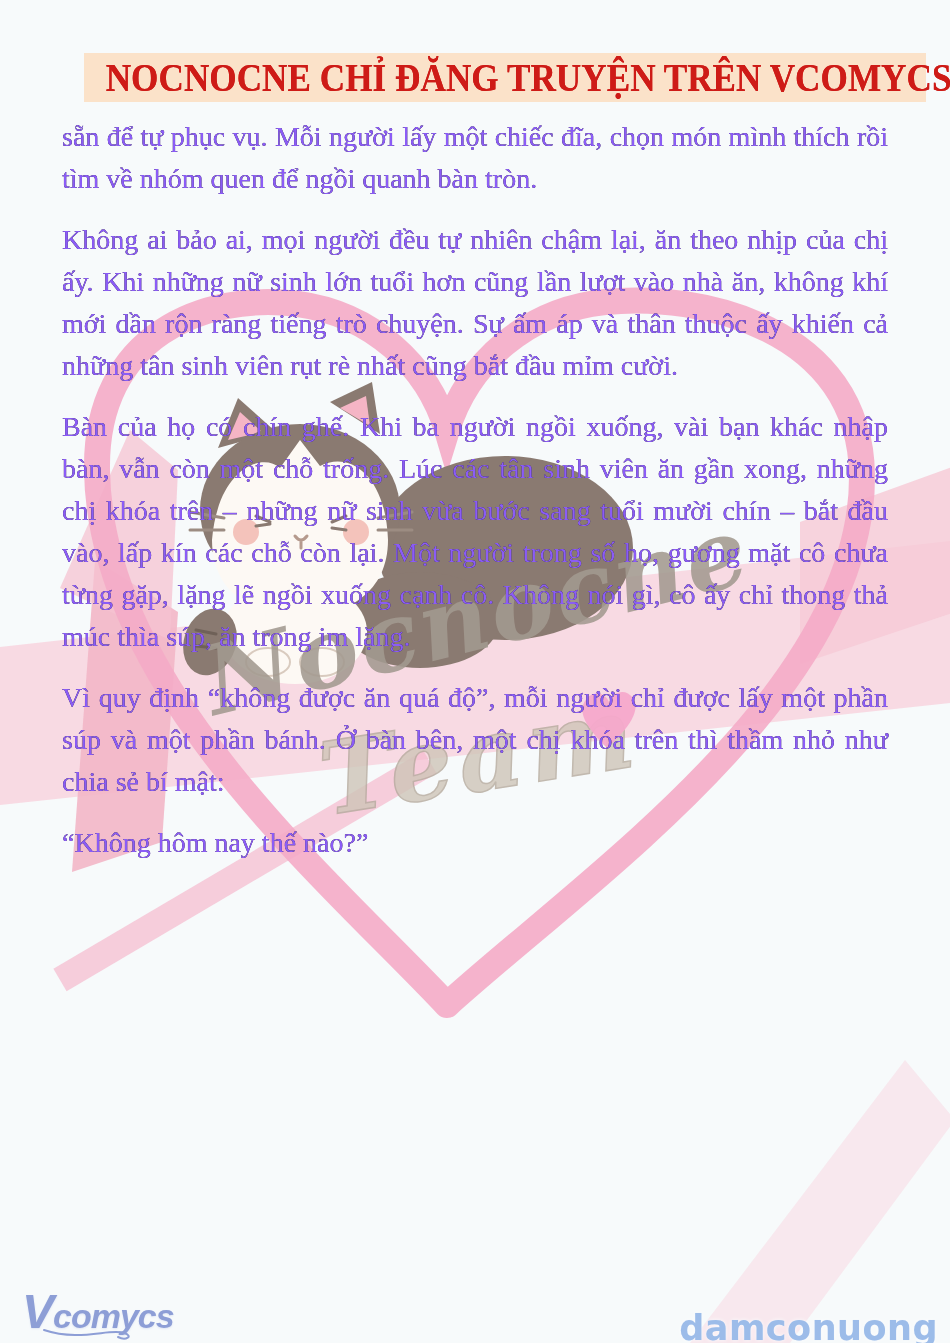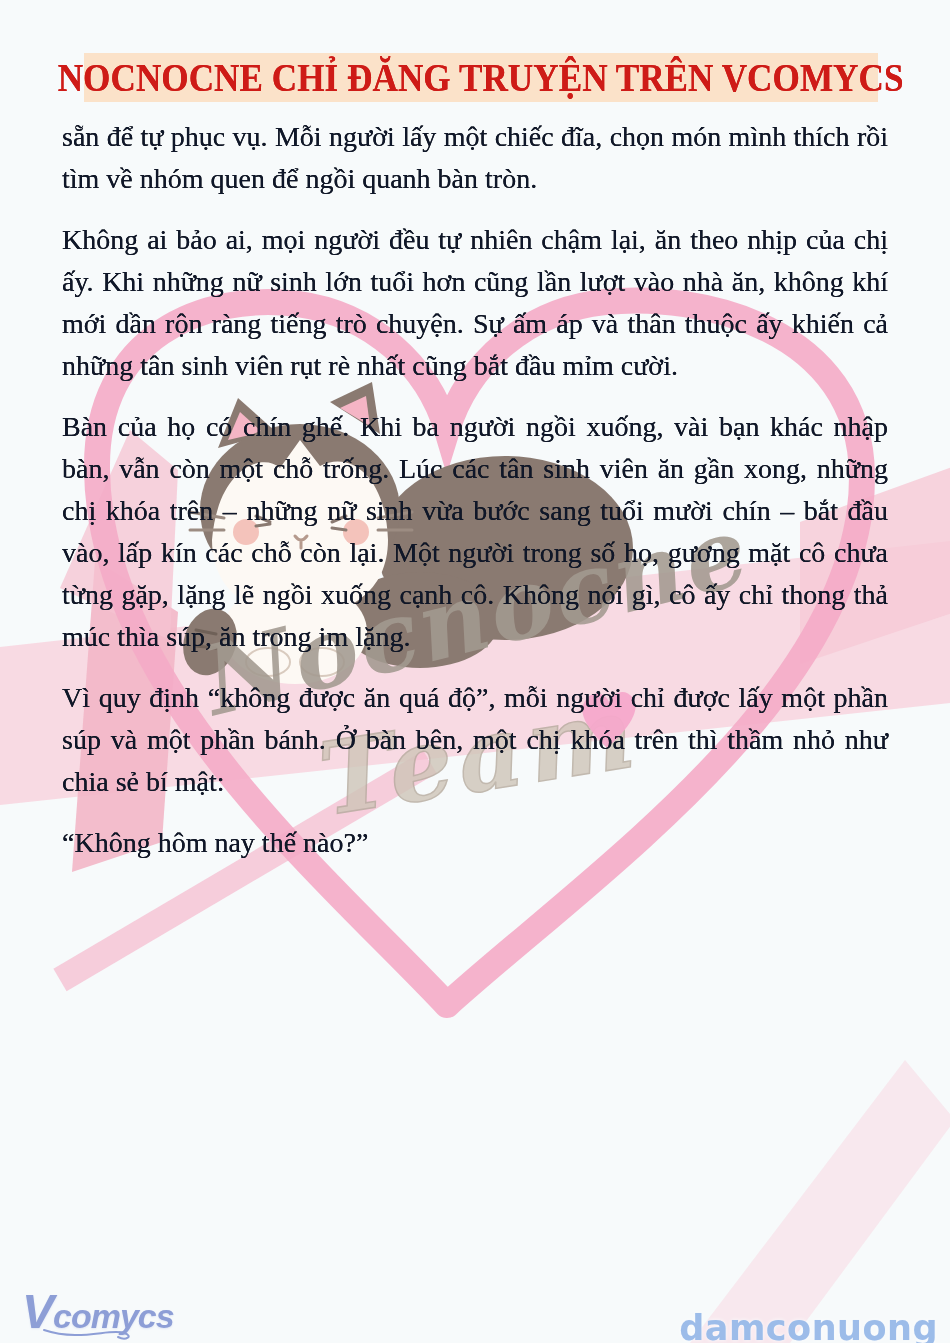--- a/index.html
+++ b/index.html
@@ -17,36 +17,37 @@
   .wm-script{
     font-family:"DejaVu Serif", serif;
     font-style:italic;font-weight:bold;
   }
   
   .banner{
     position:absolute;left:84px;top:53px;width:794px;height:49px;
     background:#fbe2c9;
     display:flex;align-items:center;justify-content:center;
     z-index:3;
+    padding-left:48px;
   }
   .banner-text{
     display:inline-block;
     transform:scaleX(0.88);
     font-family:"Liberation Serif", serif;
     font-weight:bold;
     font-size:40px;
     letter-spacing:0px;
     color:#ce1b17;
     white-space:nowrap;
     text-shadow:0 0 0.5px #ce1b17;
   }
   
   .story{
     position:absolute;left:62px;top:116px;width:826px;z-index:2;
-    font-size:28px;line-height:42px;color:#0f172a;
+    font-size:28px;line-height:42px;color:#8b5cf6;
     text-shadow:0 0 0.45px #141414;
   }
   .story p{margin:0 0 19px 0;text-align:justify;}
   .story p.single{text-align:left;}
   
   .vcomycs{
     position:absolute;left:22px;top:1284px;z-index:3;
     font-family:"Liberation Sans", sans-serif;
     font-style:italic;font-weight:bold;
     font-size:34px;letter-spacing:-1px;

